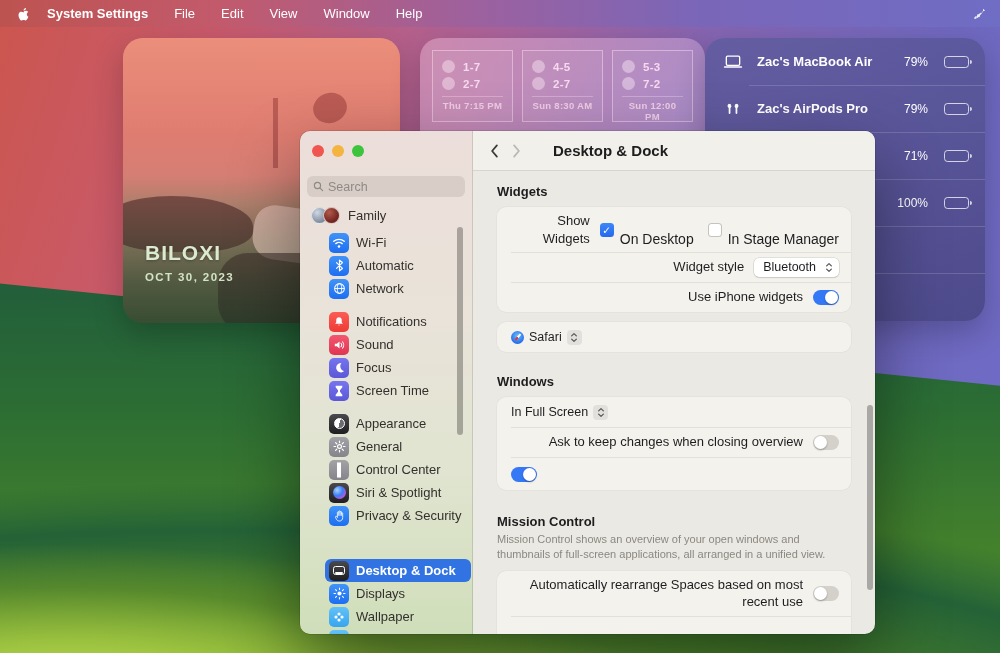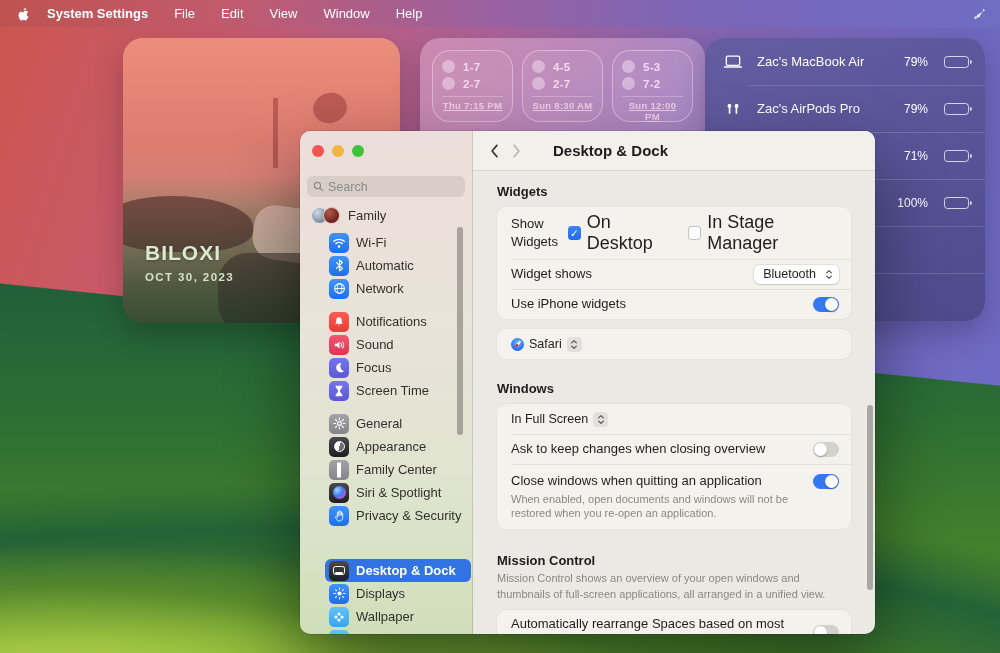--- a/index.html
+++ b/index.html
@@ -40,30 +40,30 @@
   .photo .seat { position:absolute; left:-20px; top:158px; width:150px; height:56px; border-radius:50% 60% 40% 50%; background:rgba(40,30,28,.65); }
   .photo .tank { position:absolute; left:130px; top:172px; width:110px; height:54px; border-radius:28px 40px 34px 30px; background:rgba(225,212,195,.78); transform:rotate(8deg); }
   .photo .engine { position:absolute; left:95px; top:215px; width:160px; height:80px; border-radius:30px; background:rgba(35,32,30,.6); }
   .photo .caption { position:absolute; left:22px; bottom:40px; }
   .photo .title { font-size:21px; font-weight:800; letter-spacing:1px; color:#dcead0; text-shadow:0 1px 3px rgba(0,0,0,.3); }
   .photo .date { margin-top:6px; font-size:11.5px; font-weight:700; letter-spacing:1.4px; color:#d2e3c6; }
 
   .scores { left:420px; top:38px; width:285px; height:285px; padding:12px;
     background:linear-gradient(150deg,rgba(233,186,212,.45),rgba(186,160,220,.45));
     display:grid; grid-template-columns:repeat(3,1fr); grid-auto-rows:72px; gap:9px; }
-  .game { border:1.5px solid rgba(248,220,240,.5); border-radius:18px; padding:7px 9px 5px; color:#f6d9ef; background:rgba(255,255,255,.05); }
+  .game { border:1.5px solid rgba(248,220,240,.5); border-radius:0; padding:7px 9px 5px; color:#f6d9ef; background:rgba(255,255,255,.05); }
   .game .line { display:flex; align-items:center; gap:8px; height:17px; font-size:11.5px; font-weight:700; letter-spacing:.3px; }
   .game .logo { width:13px; height:13px; border-radius:50%; background:rgba(255,240,250,.42); flex:0 0 13px; }
-  .game .when { margin-top:4px; padding-top:3px; border-top:1px solid rgba(255,235,248,.3); font-size:9.5px; font-weight:700; color:#eecbe4; text-align:center; letter-spacing:.3px;text-decoration:underline; }
+  .game .when { margin-top:4px; padding-top:3px; border-top:1px solid rgba(255,235,248,.3); font-size:9.5px; font-weight:700; color:#eecbe4; text-align:center; letter-spacing:.3px; }
 
   .battery { left:705px; top:38px; width:280px; height:283px; color:#fff;
     background:linear-gradient(160deg,rgba(96,92,160,.88),rgba(73,70,132,.88)); }
   .brow { height:47px; display:flex; align-items:center; padding:0 16px; gap:12px; position:relative; }
   .brow + .brow::before { content:""; position:absolute; left:44px; right:0; top:0; height:1px; background:rgba(255,255,255,.16); }
-  .brow .bname { font-size:13px; font-weight:400; flex:1; white-space:nowrap; }
+  .brow .bname { font-size:13px; font-weight:700; flex:1; white-space:nowrap; }
   .brow .bpct { font-size:12px; font-weight:400; margin-right:4px; }
   .batt { width:25px; height:12px; border:1.5px solid rgba(255,255,255,.75); border-radius:3.5px; position:relative; padding:1.5px; }
   .batt::after { content:""; position:absolute; right:-4px; top:3px; width:2px; height:4px; background:rgba(255,255,255,.75); border-radius:0 2px 2px 0; }
   .batt .fill { height:100%; background:#fff; border-radius:1.5px; }
   .devicon { width:24px; display:flex; justify-content:center; }
 
   
   .window { position:absolute; left:300px; top:131px; width:575px; height:503px; border-radius:10px; overflow:hidden; z-index:20;
     box-shadow:0 30px 70px rgba(0,0,0,.42), 0 0 0 .5px rgba(0,0,0,.2); display:flex; }
 
@@ -106,28 +106,28 @@
   .mheader { position:absolute; left:0; right:0; top:0; height:40px; background:#f2f0ea; border-bottom:1px solid #d8d5cf;
     display:flex; align-items:center; }
   .navbtn { width:22px; display:flex; justify-content:center; }
   .mtitle { font-size:15px; font-weight:700; color:#1d1d1f; margin-left:26px; }
   .mcontent { position:absolute; left:0; right:0; top:41px; bottom:0; padding:12px 24px 0; overflow:hidden; }
   .shead { font-size:13px; font-weight:700; color:#1d1d1f; }
   .sdesc { font-size:11px; color:#8b8881; line-height:1.4; margin-top:3px; max-width:356px; }
   .group { background:#f4f2ed; border-radius:9px; margin-top:8px; box-shadow:0 0 0 .5px rgba(0,0,0,.05); }
   .row { min-height:30px; display:flex; align-items:center; padding:5px 12px 5px 14px; position:relative; gap:10px; }
   .row + .row::before { content:""; position:absolute; left:14px; right:0; top:0; height:1px; background:#e3e0da; }
-  .rlabel { font-size:13px; color:#1e1e20; flex:1; line-height:1.35; }
+  .rlabel { font-size:13px; color:#1e1e20; flex:1; line-height:1.35;text-align:right; }
   .rdesc { font-size:11px; color:#8b8881; line-height:1.35; margin-top:2px; max-width:330px; }
   .rright { display:flex; align-items:center; gap:14px; }
 
   .cb { width:14px; height:14px; border-radius:3.5px; font-size:10.5px; line-height:14px; text-align:center; }
   .cb.checked { background:linear-gradient(#3d86f7,#2569ec); color:#fff; }
   .cb.un { background:#fff; box-shadow:inset 0 0 0 1px #c6c3be; }
-  .cblabel { font-size:18px; color:#1e1e20; margin-left:-8px; }
+  .cblabel { font-size:14px; color:#1e1e20; margin-left:-8px;margin-top:19px; }
 
   .toggle { width:26px; height:15px; border-radius:8px; position:relative; flex:0 0 26px; }
   .toggle .knob { width:13px; height:13px; border-radius:50%; background:#fff; position:absolute; top:1px; box-shadow:0 1px 2px rgba(0,0,0,.3); }
   .toggle.on { background:#3478f6; } .toggle.on .knob { right:1px; }
   .toggle.off { background:#d4d1cb; } .toggle.off .knob { left:1px; }
 
   .pill { background:#fff; border-radius:5px; padding:2px 3px 2px 9px; display:flex; align-items:center; gap:5px;
     font-size:12.5px; color:#1e1e20; box-shadow:0 0 0 .5px rgba(0,0,0,.16), 0 1px 1.5px rgba(0,0,0,.1); }
   .chevbox { width:15px; height:15px; border-radius:4px; display:flex; align-items:center; justify-content:center; }
   .chevbox.grey { background:rgba(0,0,0,.07); }
@@ -370,48 +370,48 @@
               <svg width="10" height="12" viewBox="0 0 14 18">
                 <path fill="#fff" d="M2 1h10v2.5L8.5 8v2L12 14.5V17H2v-2.5L5.5 10V8L2 3.5V1z"></path>
               </svg>
             </span>
           <span>Screen Time</span>
         </div>
       </div>
 
       <div class="slist gapC">
         <div class="srow">
+          <span class="ic ic-blk">
+              <span class="half-circle"></span>
+            </span>
+          <span>Appearance</span>
+        </div>
+        <div class="srow">
           <span class="ic ic-gray">
               <svg width="13" height="13" viewBox="0 0 20 20">
                 <circle cx="10" cy="10" r="3" fill="none" stroke="#fff" stroke-width="1.8"></circle>
                 <g stroke="#fff" stroke-width="1.8" stroke-linecap="round">
                   <line x1="10" y1="1.5" x2="10" y2="4"></line>
                   <line x1="10" y1="16" x2="10" y2="18.5"></line>
                   <line x1="1.5" y1="10" x2="4" y2="10"></line>
                   <line x1="16" y1="10" x2="18.5" y2="10"></line>
                   <line x1="4" y1="4" x2="5.8" y2="5.8"></line>
                   <line x1="14.2" y1="14.2" x2="16" y2="16"></line>
                   <line x1="16" y1="4" x2="14.2" y2="5.8"></line>
                   <line x1="5.8" y1="14.2" x2="4" y2="16"></line>
                 </g>
               </svg>
             </span>
           <span>General</span>
         </div>
         <div class="srow">
-          <span class="ic ic-blk">
-              <span class="half-circle"></span>
-            </span>
-          <span>Appearance</span>
-        </div>
-        <div class="srow">
           <span class="ic ic-gray">
               <span><span class="cc-pill cc-1"><i></i></span><span class="cc-pill cc-2"><i></i></span></span>
             </span>
-          <span>Family Center</span>
+          <span>Control Center</span>
         </div>
         <div class="srow">
           <span class="ic ic-blk">
               <span class="siri-orb"></span>
             </span>
           <span>Siri &amp; Spotlight</span>
         </div>
         <div class="srow">
           <span class="ic ic-blue">
               <svg width="11" height="12" viewBox="0 0 18 20">
@@ -492,21 +492,21 @@
           <div class="row">
             <span class="rlabel">Show Widgets</span>
             <span class="rright">
               <span class="cb checked">✓</span>
               <span class="cblabel">On Desktop</span>
               <span class="cb un"></span>
               <span class="cblabel">In Stage Manager</span>
             </span>
           </div>
           <div class="row">
-            <span class="rlabel">Widget shows</span>
+            <span class="rlabel">Widget style</span>
             <span class="pill">
               <span>Bluetooth</span>
               <span class="chevbox">
                   <svg width="8" height="11" viewBox="0 0 10 14">
                     <polyline points="2,5 5,2 8,5" fill="none" stroke="#5a5855" stroke-width="1.6" stroke-linecap="round" stroke-linejoin="round"></polyline>
                     <polyline points="2,9 5,12 8,9" fill="none" stroke="#5a5855" stroke-width="1.6" stroke-linecap="round" stroke-linejoin="round"></polyline>
                   </svg>
                 </span>
             </span>
           </div>
@@ -547,24 +547,20 @@
                 </span>
             </span>
           </div>
           <div class="row">
             <span class="rlabel">Ask to keep changes when closing overview</span>
             <span class="toggle off">
                 <span class="knob"></span>
               </span>
           </div>
           <div class="row" style="align-items:flex-start; padding-top:8px; padding-bottom:8px;">
-            <span class="rlabel">
-              <span>Close windows when quitting an application</span>
-              <div class="rdesc">When enabled, open documents and windows will not be restored when you re-open an application.</div>
-            </span>
             <span class="toggle on" style="margin-top:2px">
                 <span class="knob"></span>
               </span>
           </div>
         </div>
 
         <div class="shead" style="margin-top:24px">Mission Control</div>
         <div class="sdesc">Mission Control shows an overview of your open windows and thumbnails of full-screen applications, all arranged in a unified view.</div>
 
         <div class="group">

